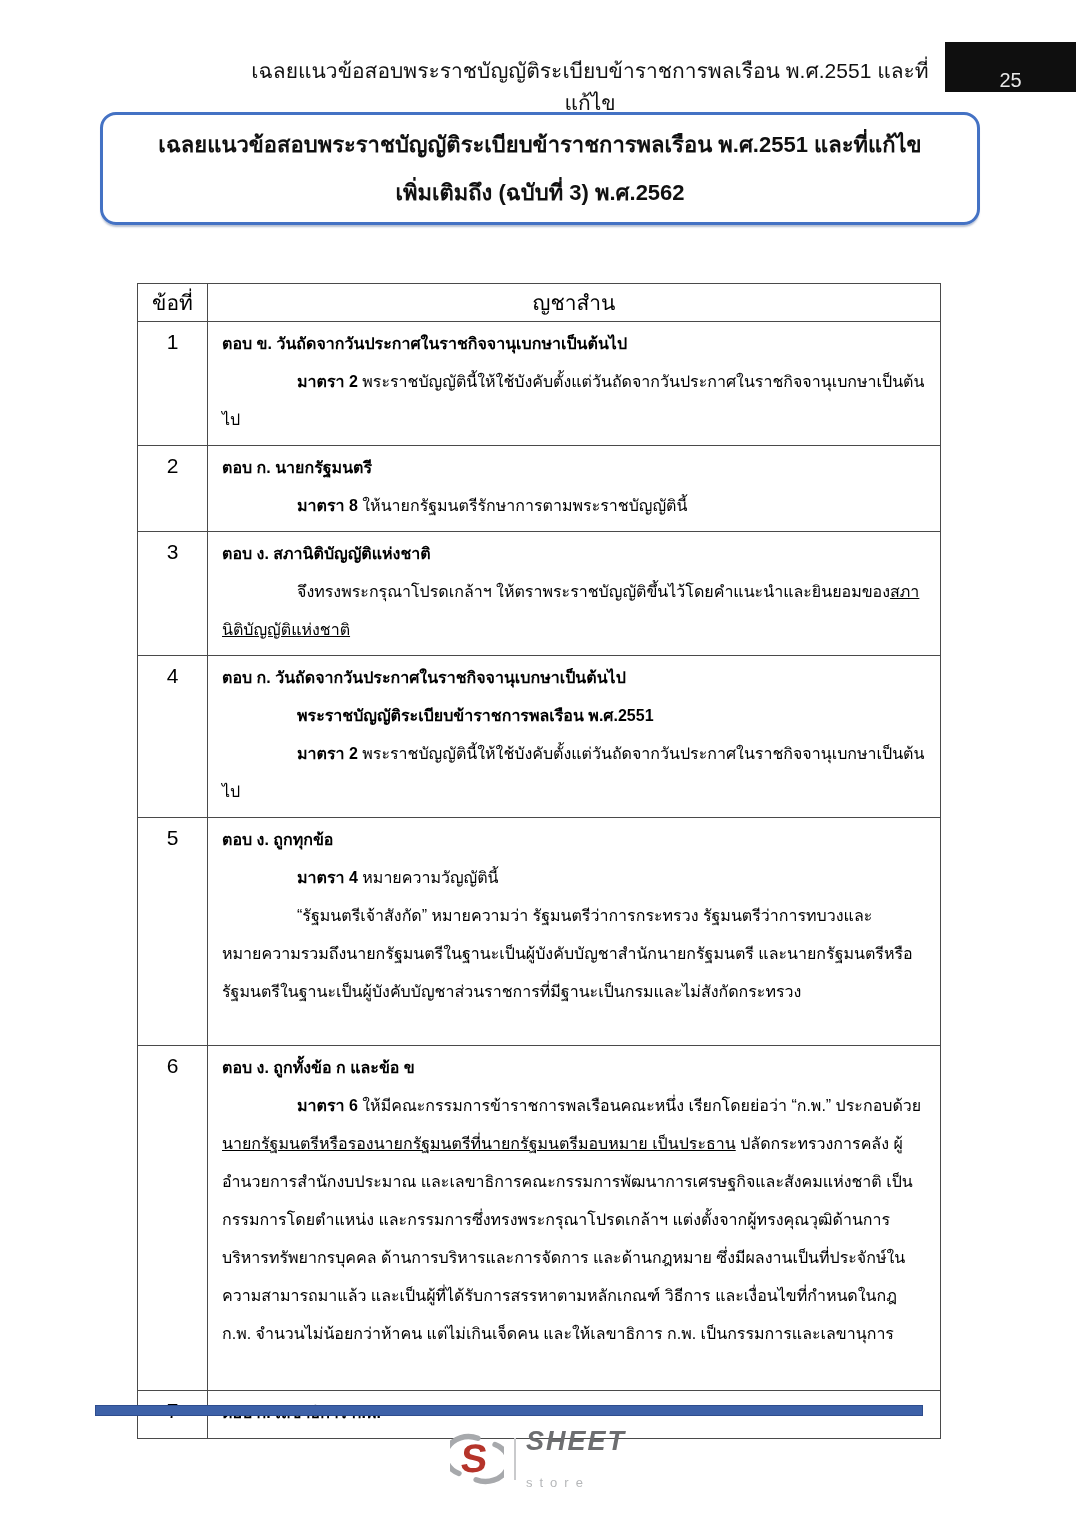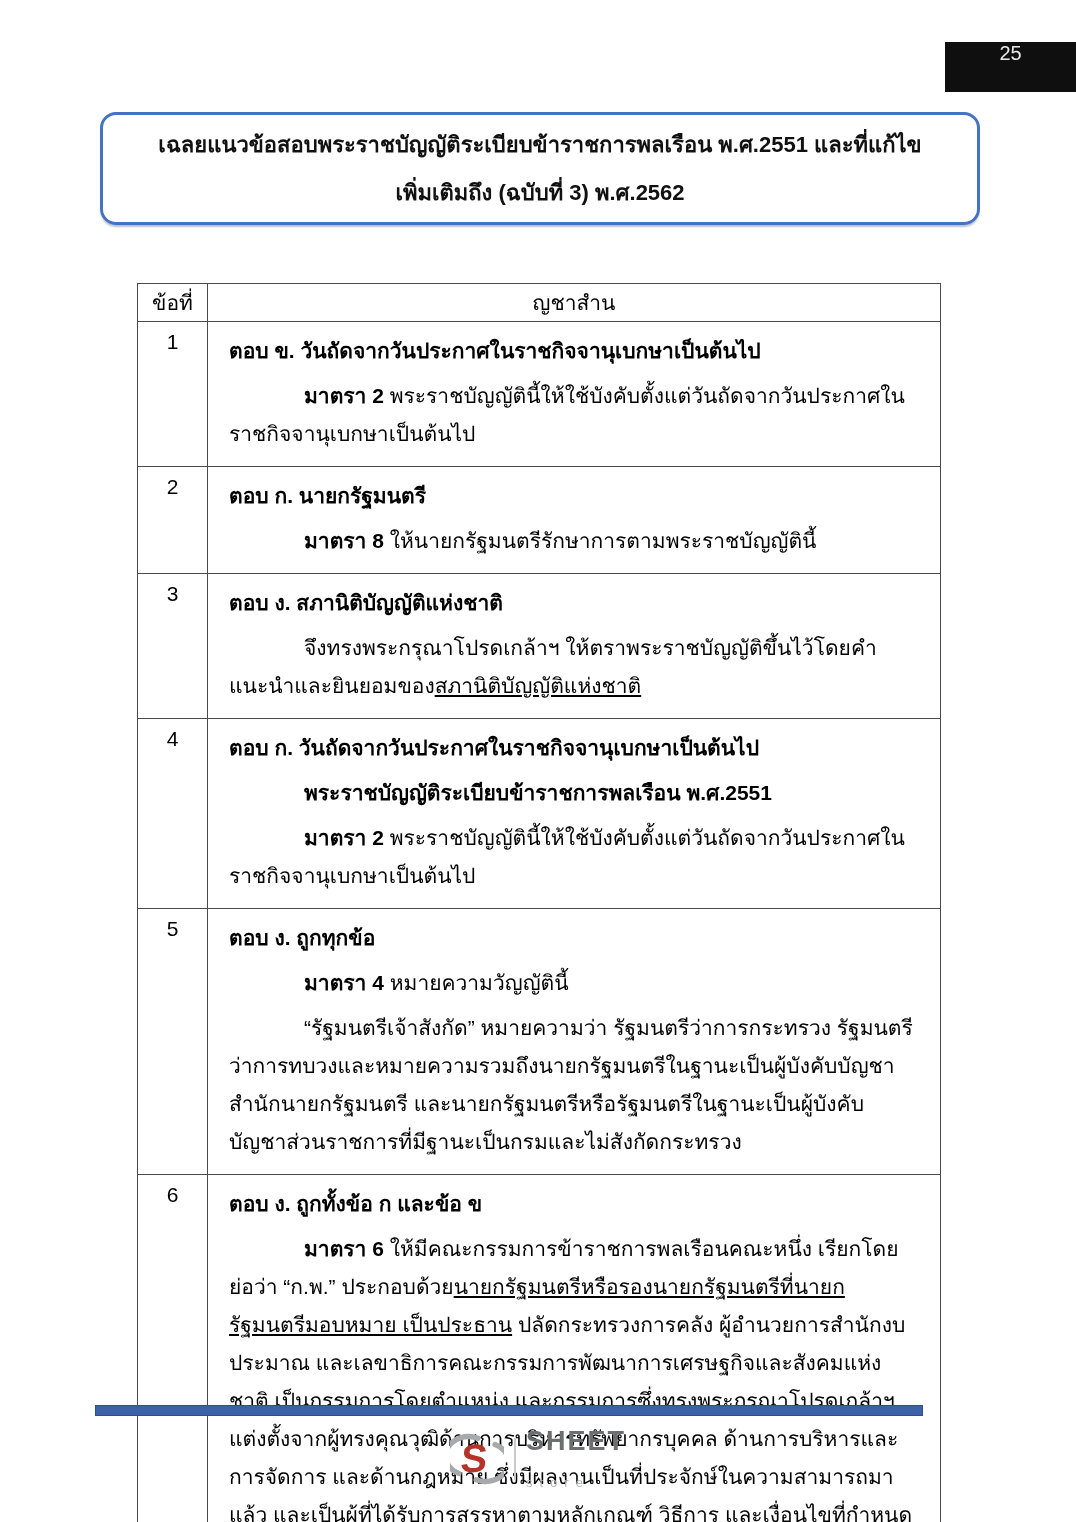--- a/index.html
+++ b/index.html
@@ -12,21 +12,21 @@
     overflow:hidden;
   }
   
   .running-title{
     position:absolute;top:55px;left:240px;width:700px;
     text-align:center;font-size:21px;line-height:32px;color:#111;
   }
   .page-number-box{
     position:absolute;top:42px;right:0;width:131px;height:50px;
     background:var(--page-box-bg,#0f0f0f);
-    display:flex;align-items:flex-start;justify-content:center;
+    display:flex;align-items:flex-end;justify-content:center;
     color:#e9e9e9;font-size:20px;
   }
   
   .title-box{
     position:absolute;top:112px;left:100px;width:880px;height:113px;
     box-sizing:border-box;
     border:3px solid var(--title-box-border,#4472C4);
     border-radius:16px;
     box-shadow:0 3px 2px -1px rgba(90,110,150,.45);
     display:flex;align-items:center;justify-content:center;
@@ -47,21 +47,21 @@
   }
   table.answers col.c-num{width:70px;}
   table.answers th{
     height:37px;font-size:21px;font-weight:normal;text-align:center;
     vertical-align:middle;padding:2px 4px;
   }
   td.num{
     text-align:center;font-size:21px;padding-top:8px;
   }
   td.ans{padding:3px 14px 6px 14px;}
-  td.ans p{margin:7px;font-size:21px;line-height:38px;}
+  td.ans p{margin:0;font-size:16px;line-height:38px;}
   td.ans p.indent{text-indent:75px;}
   td.ans span.b{font-weight:bold;}
   td.ans span.u{text-decoration:underline;}
   
   tbody tr:nth-child(1) td{height:115px;}
   tbody tr:nth-child(2) td{height:79px;}
   tbody tr:nth-child(3) td{height:116px;}
   tbody tr:nth-child(4) td{height:152px;}
   tbody tr:nth-child(5) td{height:228px;}
   tbody tr:nth-child(6) td{height:345px;}
@@ -75,31 +75,33 @@
   .footer-logo{
     position:absolute;top:1428px;left:0;width:1076px;
     display:flex;align-items:center;justify-content:center;gap:10px;
   }
   .logo-mark{width:54px;height:54px;flex:0 0 auto;}
   .logo-divider{width:2px;height:42px;background:#c9cacc;flex:0 0 auto;}
   .logo-words{display:flex;flex-direction:column;line-height:1;}
   .logo-main{
     font-weight:bold;font-size:27px;letter-spacing:2px;
     color:var(--logo-text,#6D6E70);
+    font-style:italic;
   }
   .logo-sub{
     font-size:13px;letter-spacing:7px;margin-top:21px;
     color:var(--logo-subtext,#B5B7B9);
   }
 </style>
 </head>
 <body>
 
 <div class="page">
 
+  <div class="running-title">เฉลยแนวข้อสอบพระราชบัญญัติระเบียบข้าราชการพลเรือน พ.ศ.2551 และที่แก้ไข</div>
   <div class="page-number-box">
     <span>25</span>
   </div>
 
   <div class="title-box">
     <div class="title-text">เฉลยแนวข้อสอบพระราชบัญญัติระเบียบข้าราชการพลเรือน พ.ศ.2551 และที่แก้ไขเพิ่มเติมถึง (ฉบับที่ 3) พ.ศ.2562</div>
   </div>
 
   <table class="answers">
     <colgroup>

